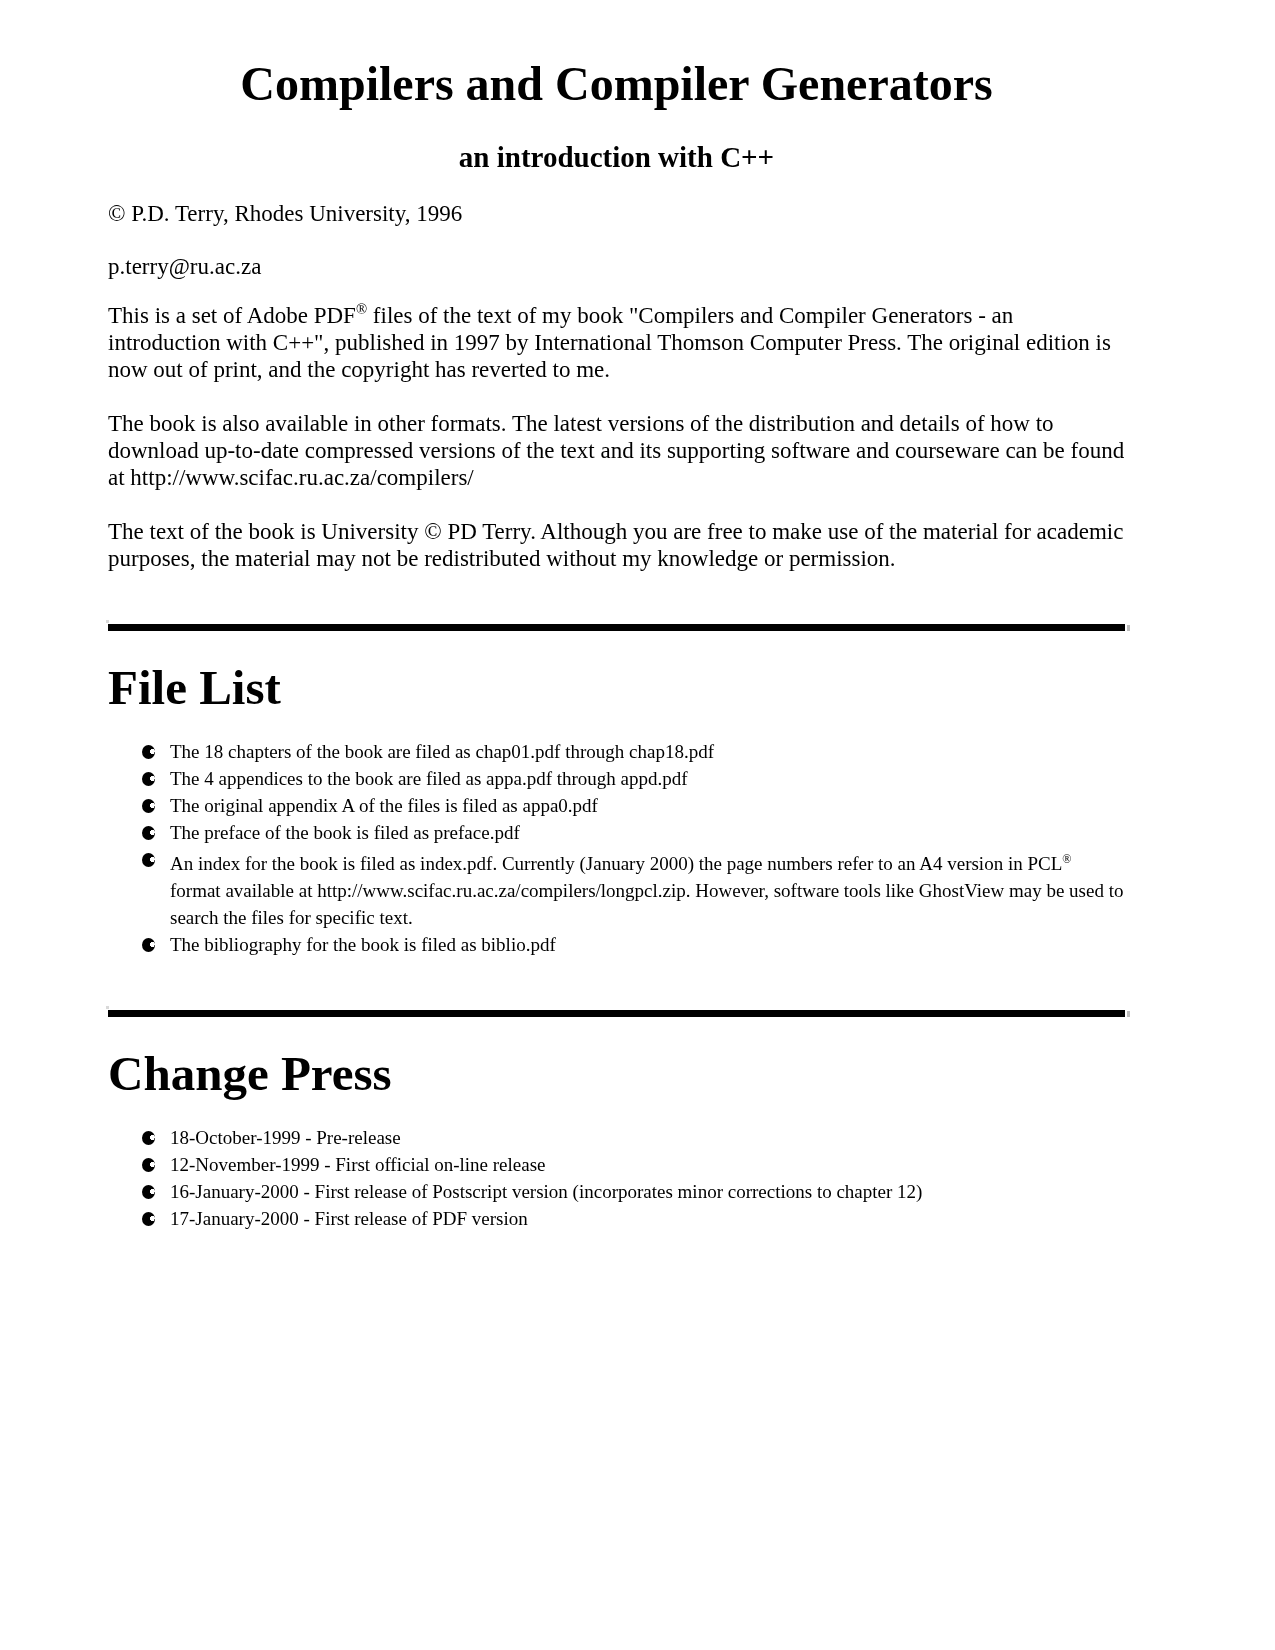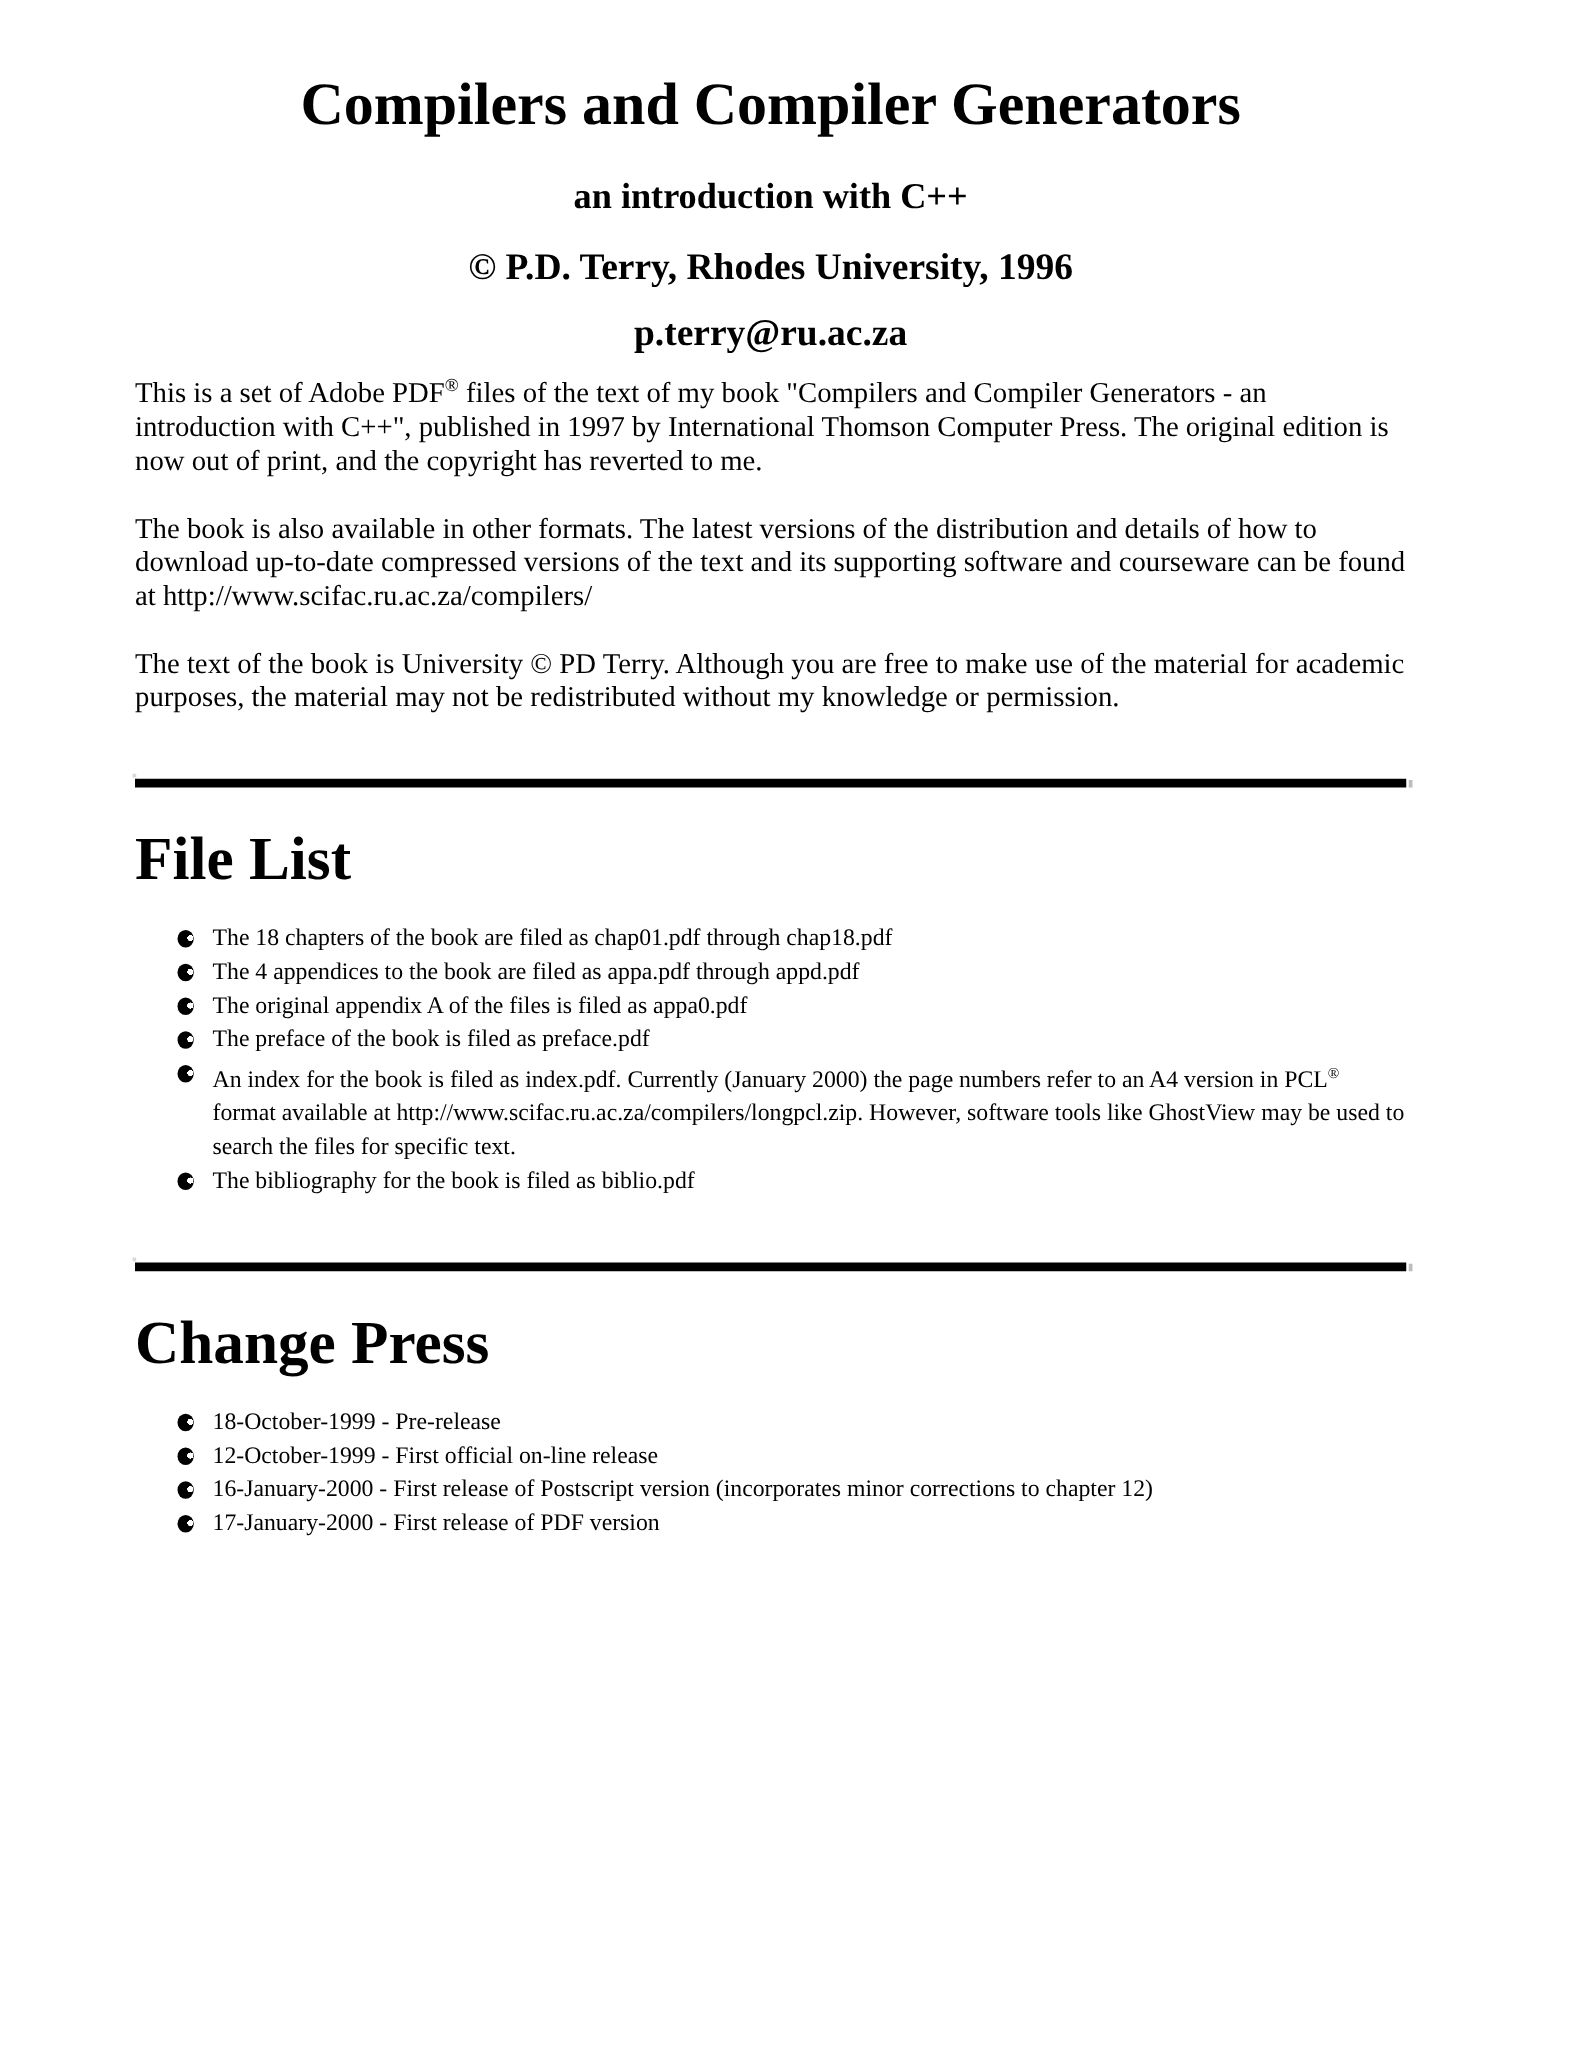--- a/index.html
+++ b/index.html
@@ -24,25 +24,23 @@
     margin: 26px 0 28px 0;
   }
   .subtitle {
     font-size: 29px;
     line-height: 34px;
     font-weight: bold;
     text-align: center;
     margin: 0 0 26px 0;
   }
   .center-line {
-    font-size: 30px;
+    font-size: 23px;
     line-height: 27px;
-    text-align: center;
     margin: 0 0 26px 0;
-    font-weight: bold;
   }
   .center-line.email {
     margin-bottom: 8px;
   }
   p.body {
     font-size: 23px;
     line-height: 27px;
     margin: 27px 0 0 0;
   }
   p.body.first {
@@ -136,18 +134,18 @@
       <li>An index for the book is filed as index.pdf. Currently (January 2000) the page numbers refer to an A4 version in PCL<sup class="reg">®</sup> format available at http://www.scifac.ru.ac.za/compilers/longpcl.zip. However, software tools like GhostView may be used to search the files for specific text.</li>
       <li>The bibliography for the book is filed as biblio.pdf</li>
     </ul>
 
   <div class="rule"></div>
 
   <h2 class="section-heading">Change Press</h2>
 
   <ul class="ball-list">
       <li>18-October-1999 - Pre-release</li>
-      <li>12-October-1999 - First official on-line release</li>
+      <li>12-November-1999 - First official on-line release</li>
       <li>16-January-2000 - First release of Postscript version (incorporates minor corrections to chapter 12)</li>
       <li>17-January-2000 - First release of PDF version</li>
     </ul>
 
 </div>
 
 </body></html>

